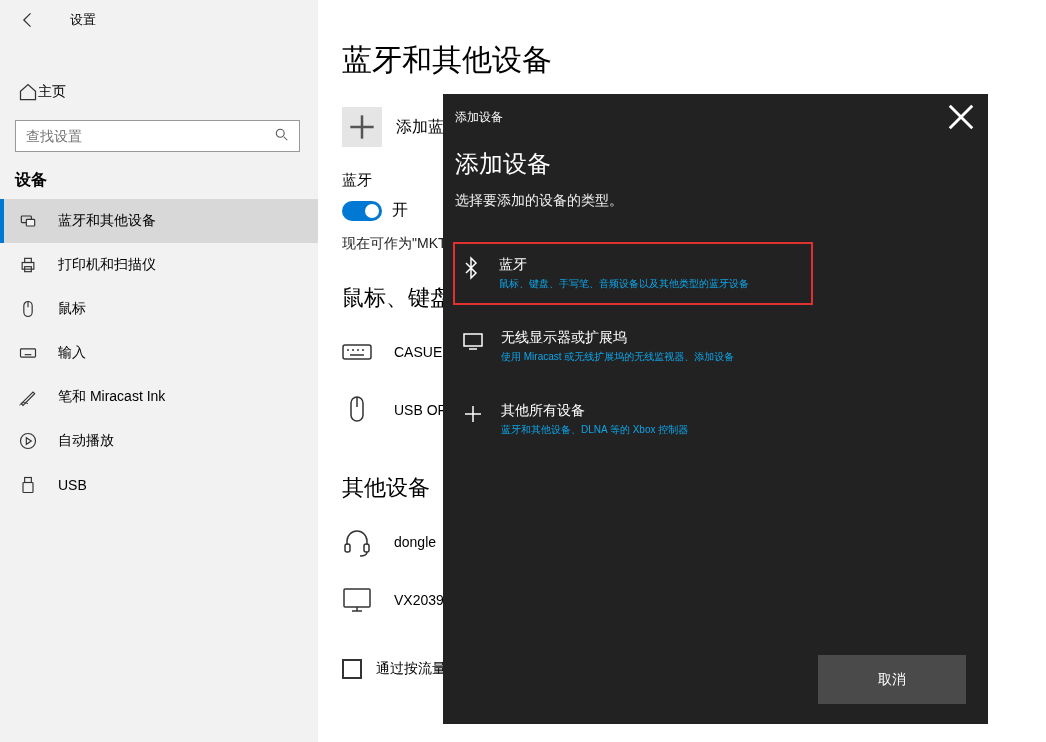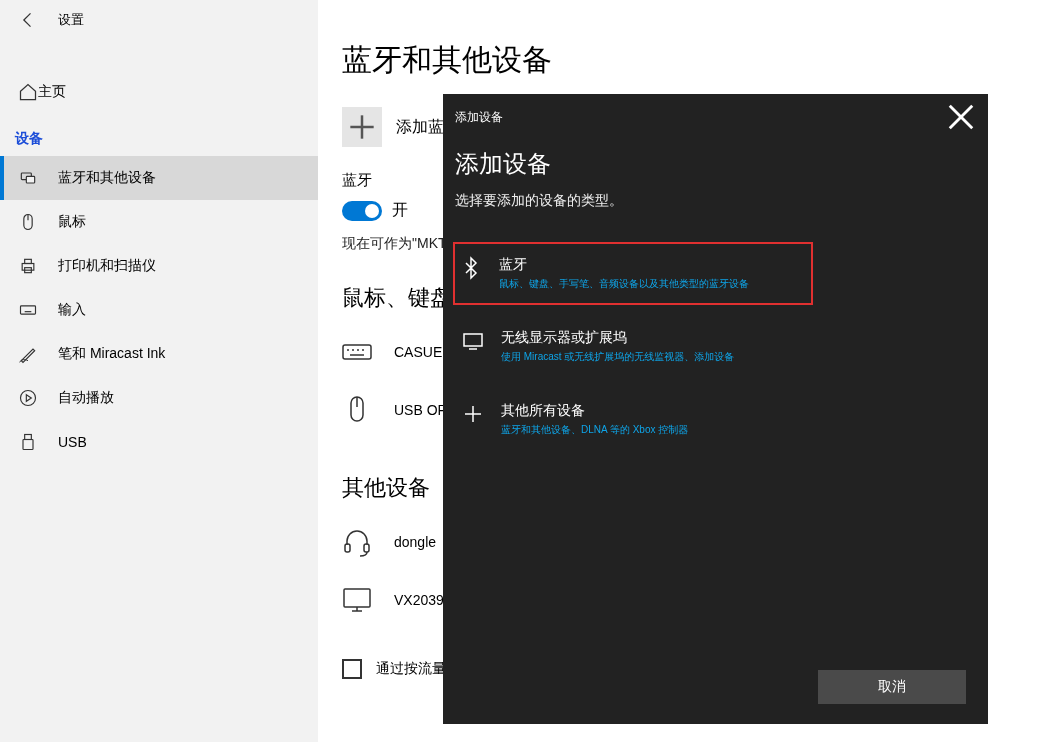--- a/index.html
+++ b/index.html
@@ -1,28 +1,28 @@
 <!DOCTYPE html>
 <html><head>
 <meta charset="utf-8">
 <style>
 * { margin: 0; padding: 0; box-sizing: border-box; font-family: "Microsoft YaHei", "Segoe UI", sans-serif; }
 body { background: #fff; width: 1046px; height: 742px; overflow: hidden; position: relative; }
 
 
 .sidebar { position: absolute; left: 0; top: 0; width: 318px; height: 742px; background: #f2f2f2; }
-.sidebar-header { display: flex; align-items: center; gap: 20px; padding: 10px 18px; font-size: 13px; }
+.sidebar-header { display: flex; align-items: center; gap: 32px; padding: 10px 18px; font-size: 13px; }
 .back-btn { width: 20px; height: 20px; display: flex; align-items: center; justify-content: center; font-size: 20px; color: #333; }
 .home-row { display: flex; align-items: center; padding: 10px 18px; font-size: 14px; margin-top: 32px; }
 .home-icon { width: 20px; height: 20px; }
 .search-wrap { padding: 8px 15px 0 15px; }
 .search-box { width: 285px; height: 32px; border: 1px solid #999; background: #fff; display: flex; align-items: center; padding: 0 10px; }
 .search-box input { flex: 1; border: none; outline: none; font-size: 14px; background: transparent; }
 .search-icon { color: #666; font-size: 14px; }
-.devices-label { padding: 18px 15px 8px 15px; font-size: 14px; font-weight: 600; color: #1d4ed8; }
+.devices-label { padding: 18px 15px 8px 15px; font-size: 16px; font-weight: 600; color: #000000; }
 .nav-list { list-style: none; }
 .nav-item { display: flex; align-items: center; gap: 20px; padding: 12px 18px; font-size: 14px; cursor: pointer; position: relative; }
 .nav-item.active { background: #d8d8d8; }
 .nav-item.active::before { content: ""; position: absolute; left: 0; top: 0; bottom: 0; width: 4px; background: #0078d4; }
 .nav-icon { width: 20px; height: 20px; display: flex; align-items: center; justify-content: center; }
 
 
 .main { position: absolute; left: 318px; top: 0; right: 0; height: 742px; background: #fff; padding: 40px 24px; }
 .page-title { font-size: 30px; font-weight: 400; margin-bottom: 26px; }
 .add-device-row { display: flex; align-items: center; gap: 14px; margin-bottom: 24px; }
@@ -45,21 +45,21 @@
 .close-btn { width: 30px; height: 30px; display: flex; align-items: center; justify-content: center; font-size: 16px; cursor: pointer; }
 .dialog-body { padding: 8px 12px; }
 .dialog-heading { font-size: 24px; font-weight: 400; margin-bottom: 12px; }
 .dialog-sub { font-size: 14px; margin-bottom: 32px; color: #eee; }
 .option { display: flex; gap: 16px; padding: 14px 6px; margin-bottom: 10px; cursor: pointer; position: relative; }
 .option.highlight { border: 2px solid #e03030; padding: 12px 4px; margin-left: -2px; margin-right: -2px; width: 360px; }
 .opt-icon { width: 24px; height: 24px; display: flex; align-items: center; justify-content: center; font-size: 18px; }
 .opt-text .opt-title { font-size: 14px; margin-bottom: 3px; }
 .opt-text .opt-desc { font-size: 10px; color: #0ea5e9; }
 .dialog-footer { position: absolute; bottom: 20px; right: 22px; }
-.cancel-btn { width: 148px; height: 34px; background: #4a4a4a; color: #fff; border: none; font-size: 14px; cursor: pointer; }
+.cancel-btn { width: 148px; height: 49px; background: #4a4a4a; color: #fff; border: none; font-size: 14px; cursor: pointer; }
 
 svg { width: 100%; height: 100%; }
 </style>
 </head>
 <body>
 
 <div class="sidebar">
   <div class="sidebar-header">
     <div class="back-btn">
       <svg viewBox="0 0 24 24">
@@ -71,51 +71,62 @@
 
   <div class="home-row">
     <div class="home-icon">
       <svg viewBox="0 0 24 24">
           <path d="M3 11 L12 3 L21 11 V21 H3 Z" stroke="#333" stroke-width="1.5" fill="none"></path>
         </svg>
     </div>
     <span>主页</span>
   </div>
 
+  <div class="search-wrap">
+    <div class="search-box">
+      <input type="text" placeholder="查找设置" style="">
+      <span class="search-icon">
+        <svg viewBox="0 0 16 16" width="14" height="14">
+            <circle cx="6" cy="6" r="4.5" stroke="#555" stroke-width="1.2" fill="none"></circle>
+            <line x1="10" y1="10" x2="14" y2="14" stroke="#555" stroke-width="1.2"></line>
+          </svg>
+      </span>
+    </div>
+  </div>
 
   <div class="devices-label">设备</div>
 
   <ul class="nav-list">
     <li class="nav-item active">
       <span class="nav-icon">
         <svg viewBox="0 0 24 24">
             <rect x="4" y="6" width="12" height="8" rx="1" stroke="#333" stroke-width="1.4" fill="none"></rect>
             <rect x="10" y="10" width="10" height="8" rx="1" stroke="#333" stroke-width="1.4" fill="#f2f2f2"></rect>
           </svg>
       </span>
       <span>蓝牙和其他设备</span>
-    </li>
-    <li class="nav-item">
-      <span class="nav-icon">
-        <svg viewBox="0 0 24 24">
-            <rect x="7" y="3" width="10" height="18" rx="5" stroke="#333" stroke-width="1.4" fill="none"></rect>
-            <line x1="12" y1="3" x2="12" y2="10" stroke="#333" stroke-width="1.4"></line>
-          </svg>
-      </span>
-      <span>鼠标</span>
     </li>
     <li class="nav-item">
       <span class="nav-icon">
         <svg viewBox="0 0 24 24">
             <rect x="5" y="9" width="14" height="8" stroke="#333" stroke-width="1.4" fill="none"></rect>
             <rect x="8" y="4" width="8" height="5" stroke="#333" stroke-width="1.4" fill="none"></rect>
             <rect x="8" y="14" width="8" height="6" stroke="#333" stroke-width="1.4" fill="none"></rect>
           </svg>
       </span>
       <span>打印机和扫描仪</span>
+    </li>
+    <li class="nav-item">
+      <span class="nav-icon">
+        <svg viewBox="0 0 24 24">
+            <rect x="7" y="3" width="10" height="18" rx="5" stroke="#333" stroke-width="1.4" fill="none"></rect>
+            <line x1="12" y1="3" x2="12" y2="10" stroke="#333" stroke-width="1.4"></line>
+          </svg>
+      </span>
+      <span>鼠标</span>
     </li>
     <li class="nav-item">
       <span class="nav-icon">
         <svg viewBox="0 0 24 24">
             <rect x="3" y="7" width="18" height="10" rx="1" stroke="#333" stroke-width="1.4" fill="none"></rect>
             <line x1="6" y1="10" x2="6" y2="10" stroke="#333" stroke-width="2"></line>
             <line x1="10" y1="10" x2="10" y2="10" stroke="#333" stroke-width="2"></line>
             <line x1="14" y1="10" x2="14" y2="10" stroke="#333" stroke-width="2"></line>
             <line x1="18" y1="10" x2="18" y2="10" stroke="#333" stroke-width="2"></line>
             <line x1="8" y1="14" x2="16" y2="14" stroke="#333" stroke-width="1.4"></line>

